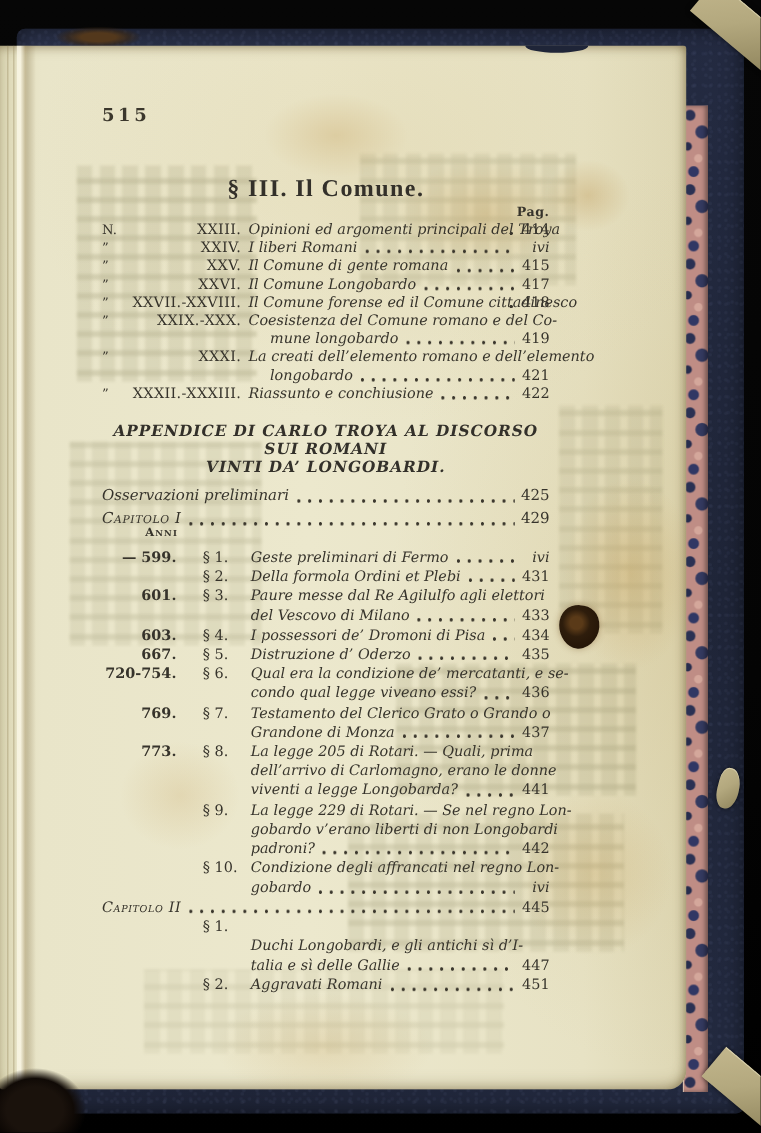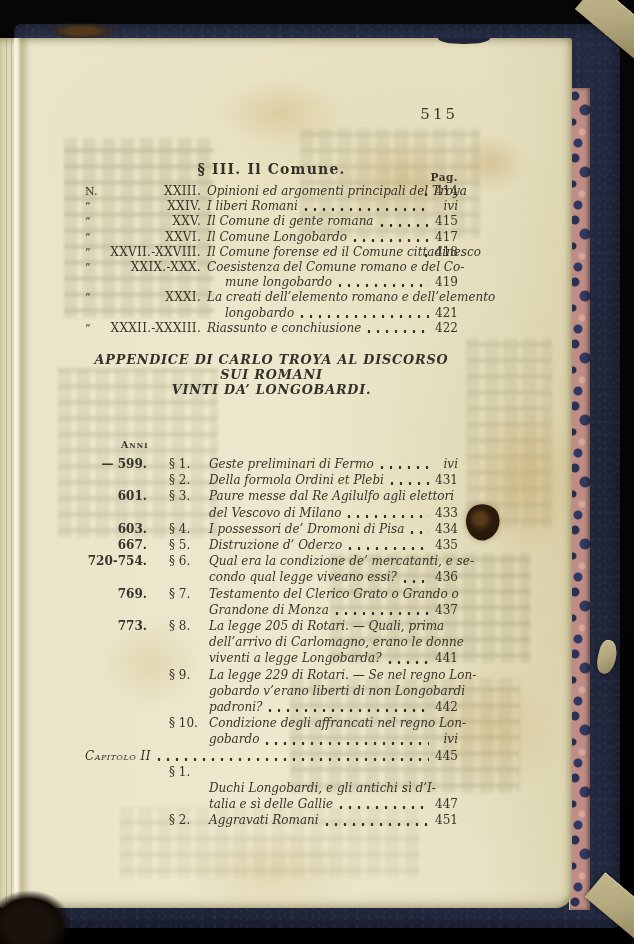--- a/index.html
+++ b/index.html
@@ -54,22 +54,22 @@
     box-shadow:0 0 6px rgba(120,85,40,.45);}
 
   .ghost{position:absolute;filter:blur(1.4px);opacity:.4;pointer-events:none;
     background-image:
       repeating-linear-gradient(0deg, transparent 0 5px, rgba(120,116,76,.5) 5px 10px, transparent 10px 16px),
       repeating-linear-gradient(90deg, rgba(120,116,76,.35) 0 13px, transparent 13px 19px);}
 
   
   .textblock{position:absolute;left:85px;top:0;width:373px;height:100%;color:#36332b;z-index:8;}
   .abs{position:absolute;left:0;right:0;}
-  .folio{top:67px;text-align:right;font-size:15px;font-weight:normal;letter-spacing:3px;color:#3b372c;}
-  .sec1head{top:123px;text-align:center;font-size:14px;font-weight:bold;letter-spacing:1.2px;color:#33302a;}
+  .folio{top:49px;text-align:left;font-size:15px;font-weight:bold;letter-spacing:3px;color:#3b372c;}
+  .sec1head{top:108px;text-align:center;font-size:20px;font-weight:bold;letter-spacing:1.2px;color:#33302a;font-family:Liberation Serif, serif;}
   .paglabel{top:133px;text-align:right;font-size:10.5px;font-weight:bold;letter-spacing:.5px;}
   .sec1rows{top:146px;font-size:12px;line-height:15.2px;}
   .apphead{top:314px;text-align:center;font-size:12.8px;font-weight:bold;font-style:italic;letter-spacing:.8px;color:#33302a;}
   .intro{top:365px;font-size:12.5px;line-height:19px;}
   .anni{top:401px;left:36px;font-size:9.5px;font-variant:small-caps;font-weight:bold;letter-spacing:1px;}
   .approws{top:418px;font-size:12px;line-height:16.2px;}
 
   .row{display:flex;align-items:baseline;white-space:nowrap;}
   .mk{width:16px;flex:0 0 16px;font-size:11px;}
   .rn{width:100px;flex:0 0 100px;display:flex;justify-content:flex-end;padding-right:6px;letter-spacing:.3px;align-items:flex-end;}
@@ -204,20 +204,32 @@
             </span>
             <span class="t">Riassunto e conchiusione</span>
             <span class="leader"></span>
             <span class="pg">422</span>
           </div>
         </div>
       <div class="abs apphead">
         <div>APPENDICE DI CARLO TROYA AL DISCORSO SUI ROMANI</div>
         <div>VINTI DA’ LONGOBARDI.</div>
       </div>
+      <div class="abs intro" id="introrows">
+          <div class="row">
+            <span class="it">Osservazioni preliminari</span>
+            <span class="leader"></span>
+            <span class="pg">425</span>
+          </div>
+          <div class="row">
+            <span class="sc">Capitolo I</span>
+            <span class="leader"></span>
+            <span class="pg">429</span>
+          </div>
+        </div>
       <div class="abs anni">Anni</div>
       <div class="abs approws" id="approws">
           <div class="row">
             <span class="yr">— 599.</span>
             <span class="pr">§ 1.</span>
             <span class="t">Geste preliminari di Fermo</span>
             <span class="leader"></span>
             <span class="pg ivi">ivi</span>
           </div>
           <div class="row">

